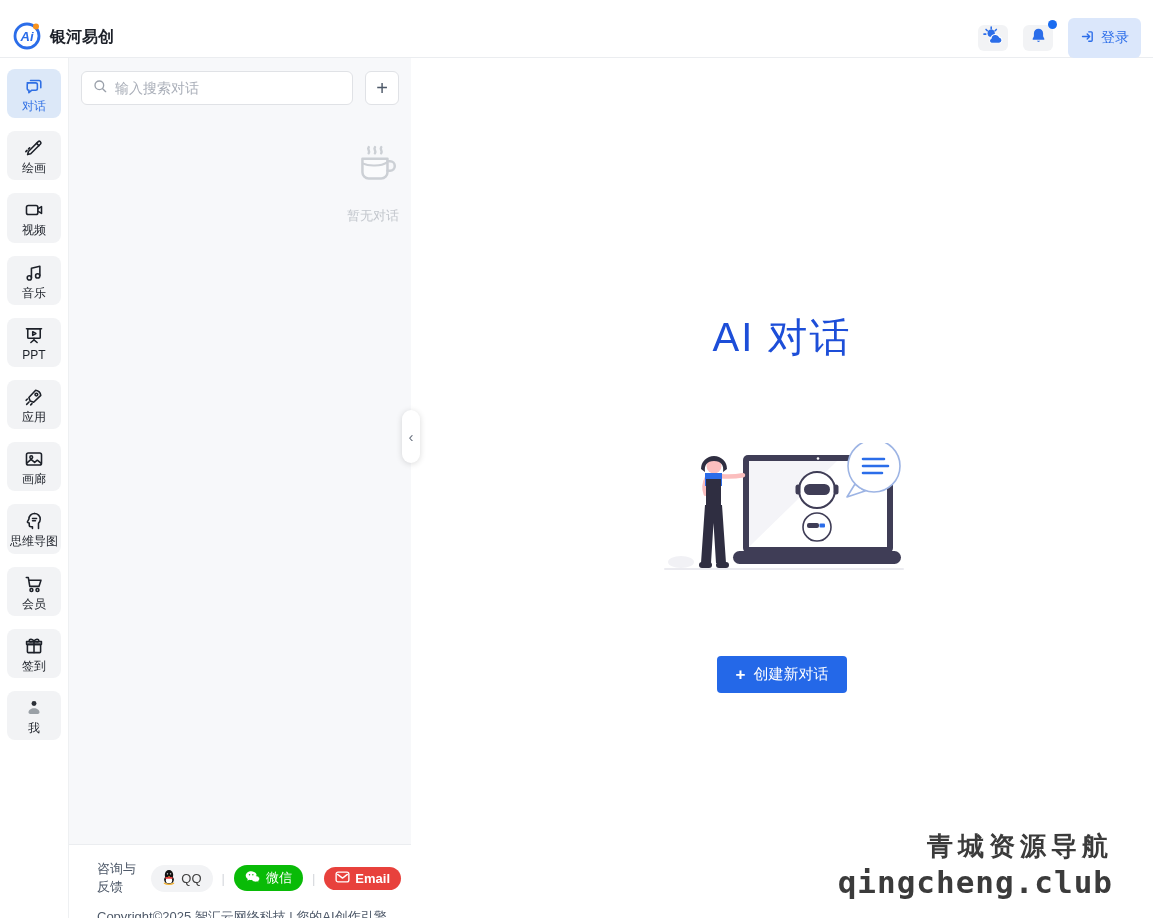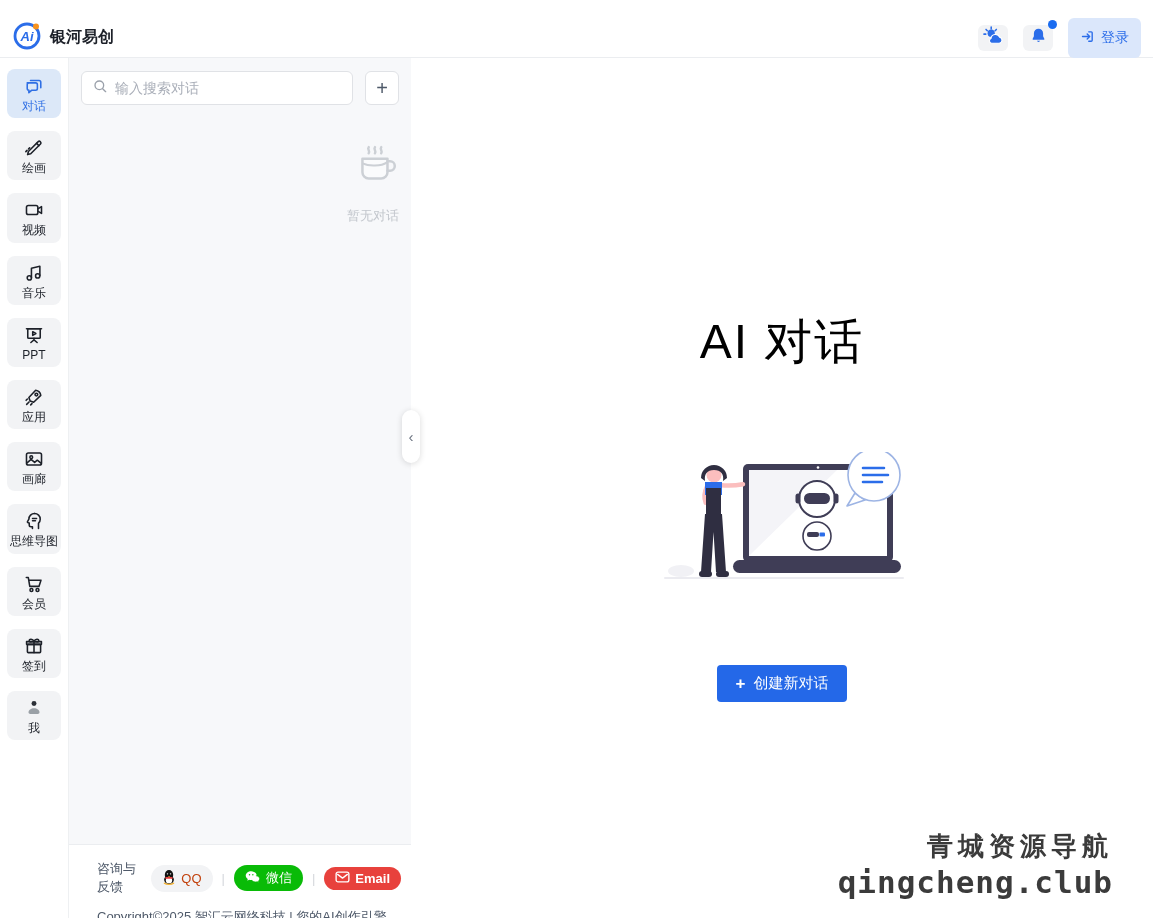--- a/index.html
+++ b/index.html
@@ -37,28 +37,28 @@
              font-size:20px; color:#4e5969; display:flex; align-items:center; justify-content:center; cursor:pointer; }
   .empty { margin-top:38px; display:flex; flex-direction:column; align-items:flex-end; gap:12px; }
   .empty-text { font-size:13px; color:#c2c6cc; }
   .collapse-handle { position:absolute; right:-9px; top:352px; width:18px; height:53px; background:#fff;
                      border-radius:9px; box-shadow:0 1px 6px rgba(0,0,0,.15); display:flex; align-items:center;
                      justify-content:center; color:#6b7380; font-size:15px; cursor:pointer; z-index:5; }
   
   .left-footer { background:#fff; padding:15px 10px 0 28px; height:90px; }
   .fb-row { display:flex; align-items:center; gap:9px; font-size:13px; color:#4e5969; }
   .pill { display:flex; align-items:center; gap:5px; border-radius:14px; padding:4px 11px; font-size:13px; cursor:pointer; white-space:nowrap; }
-  .pill-qq { background:#f2f3f5; color:#c2410c; }
+  .pill-qq { background:#f2f3f5; color:#404040; }
   .pill-wx { background:#09bb07; color:#fff; }
   .pill-em { background:#e8413c; color:#fff; font-weight:bold; }
   .sep { color:#d4d7dc; }
   .copyright { margin-top:12px; font-size:13px; color:#4e5969; white-space:nowrap; }
   
   .main { flex:1; position:relative; display:flex; flex-direction:column; align-items:center; background:#fff; }
-  .main-title { margin-top:252px; font-size:48px; color:#000000; font-weight:500; letter-spacing:2px; }
+  .main-title { margin-top:252px; font-size:40px; color:#1d4ed8; font-weight:500; letter-spacing:2px; }
   .illustration { margin-top:78px; }
   .create-btn { margin-top:74px; display:flex; align-items:center; gap:8px; background:#2468e8; color:#fff;
                 font-size:15px; padding:9px 19px; border-radius:4px; border:none; cursor:pointer; }
   .plus-glyph { font-size:17px; font-weight:bold; line-height:1; }
   
   .watermark { position:absolute; right:40px; bottom:35px; text-align:right; color:#3b3b3b; }
   .wm1 { font-size:26px; font-weight:bold; letter-spacing:5px; }
   .wm2 { font-size:31px; font-weight:bold; font-family:"DejaVu Sans Mono", monospace; letter-spacing:1px; }
 </style>
 </head>

